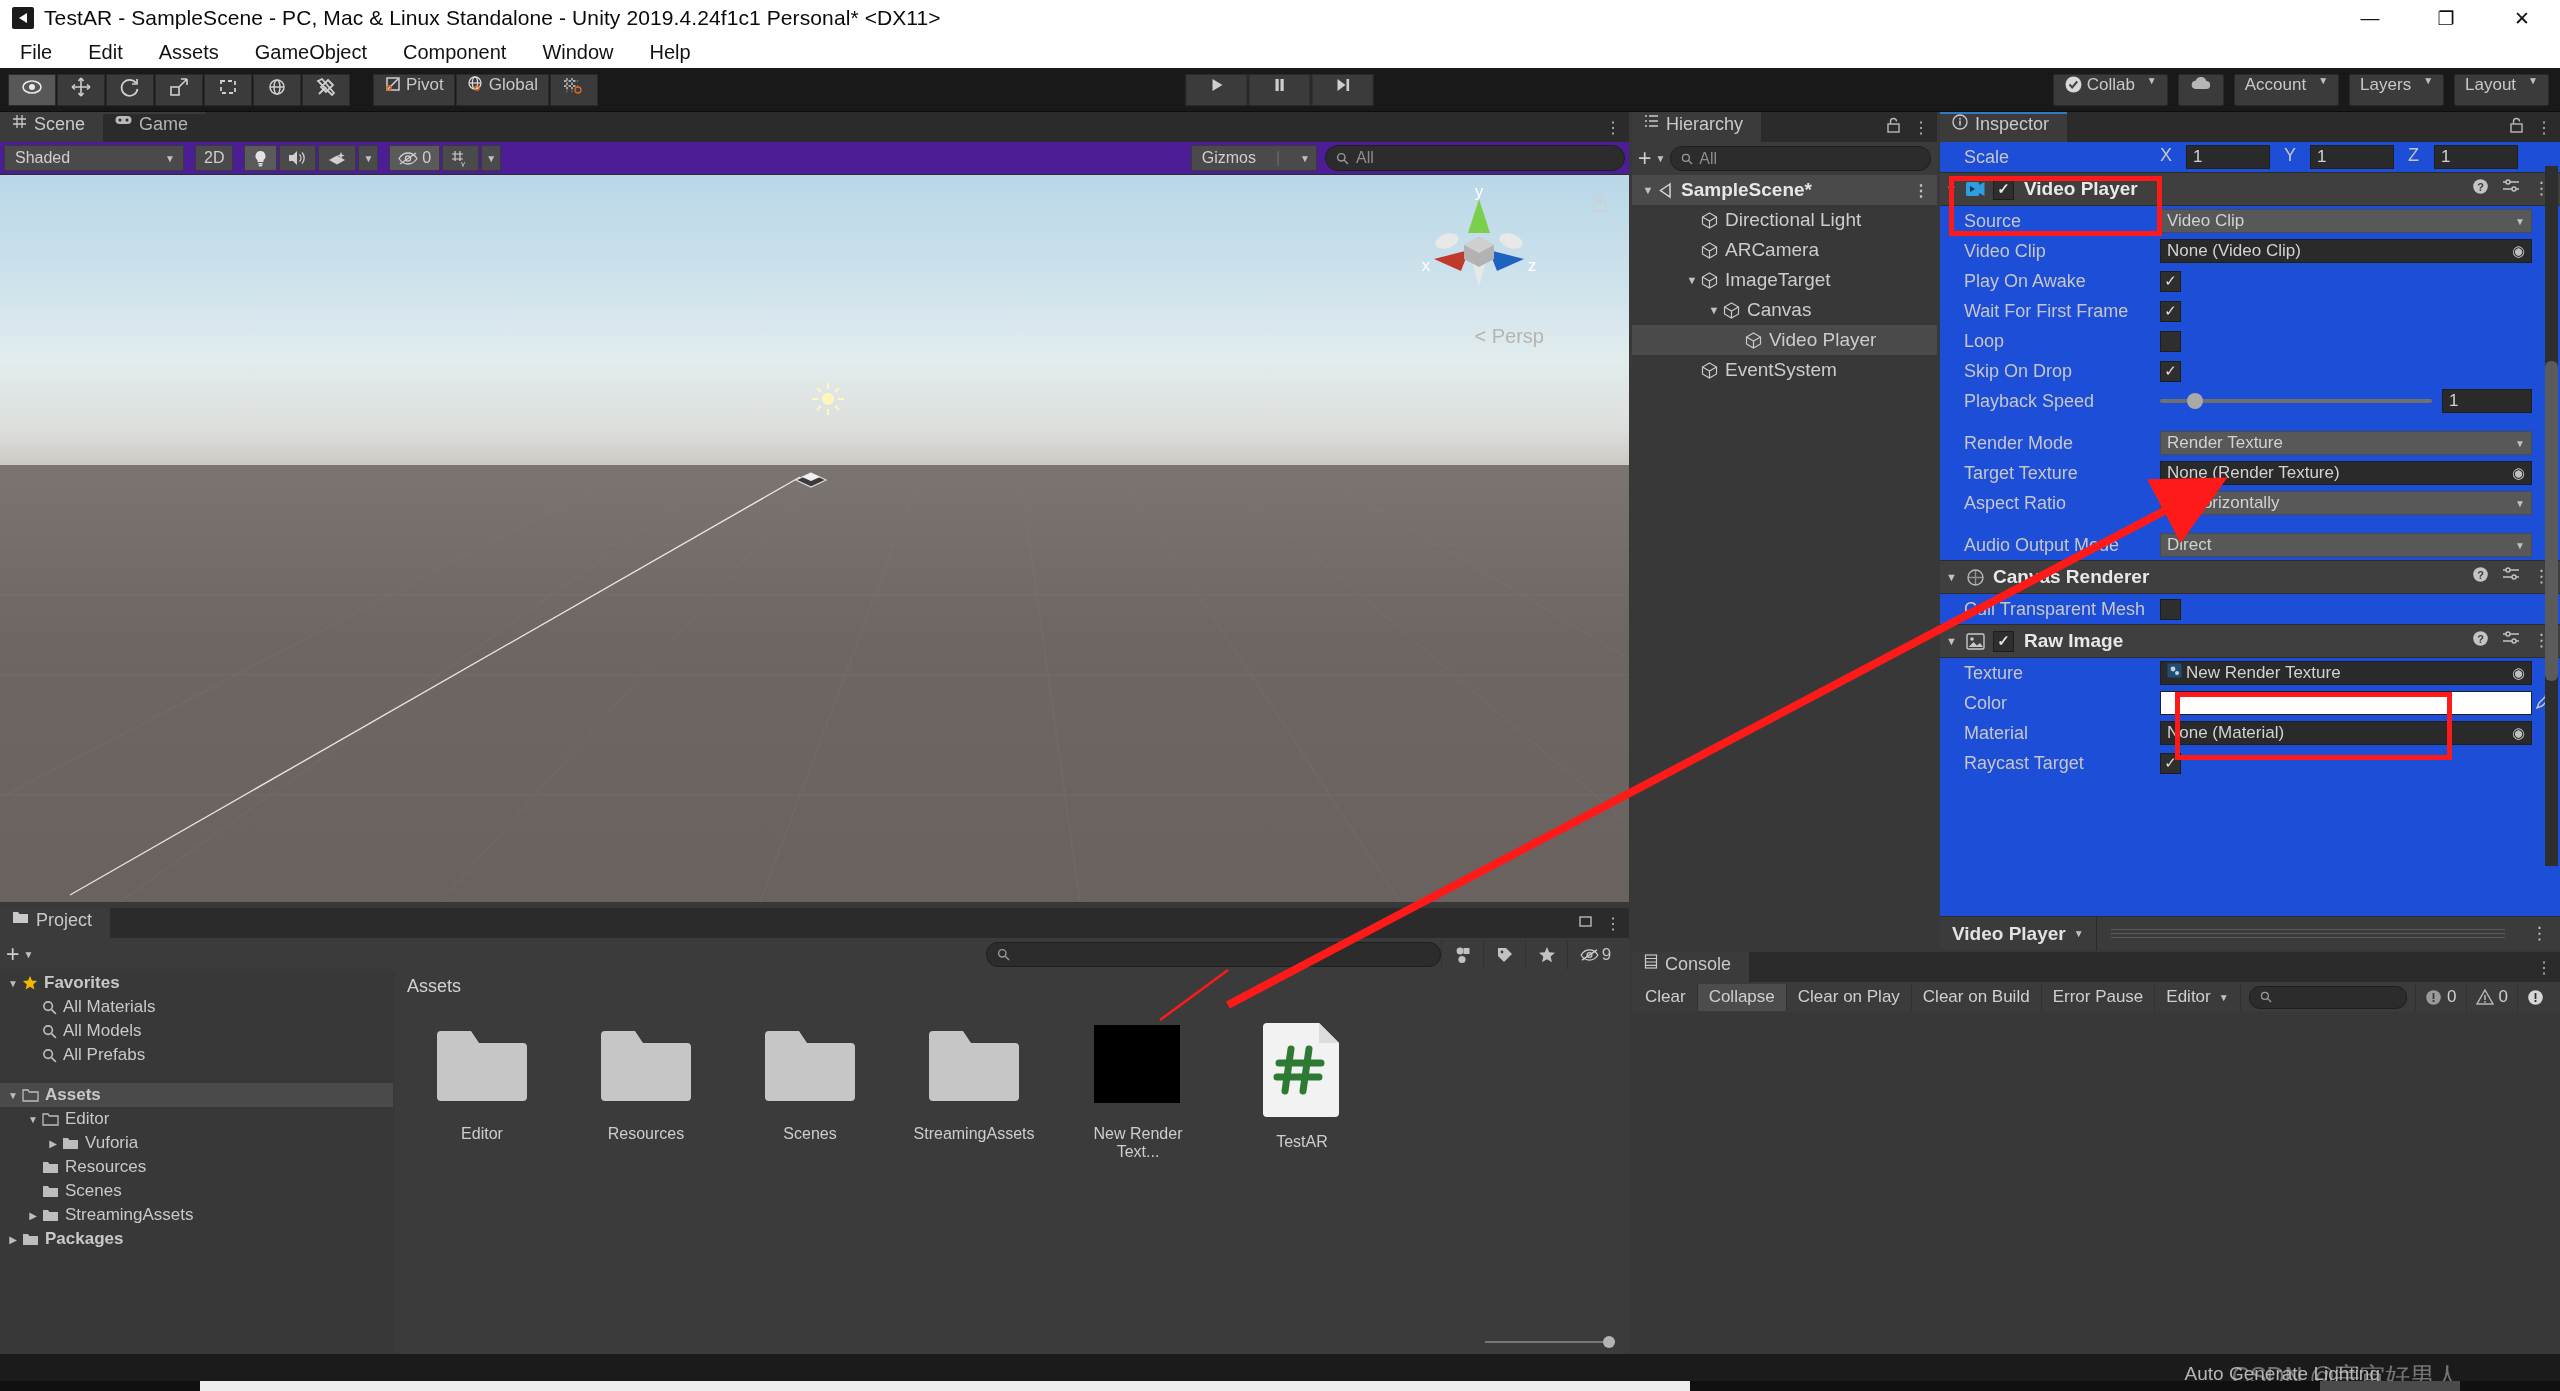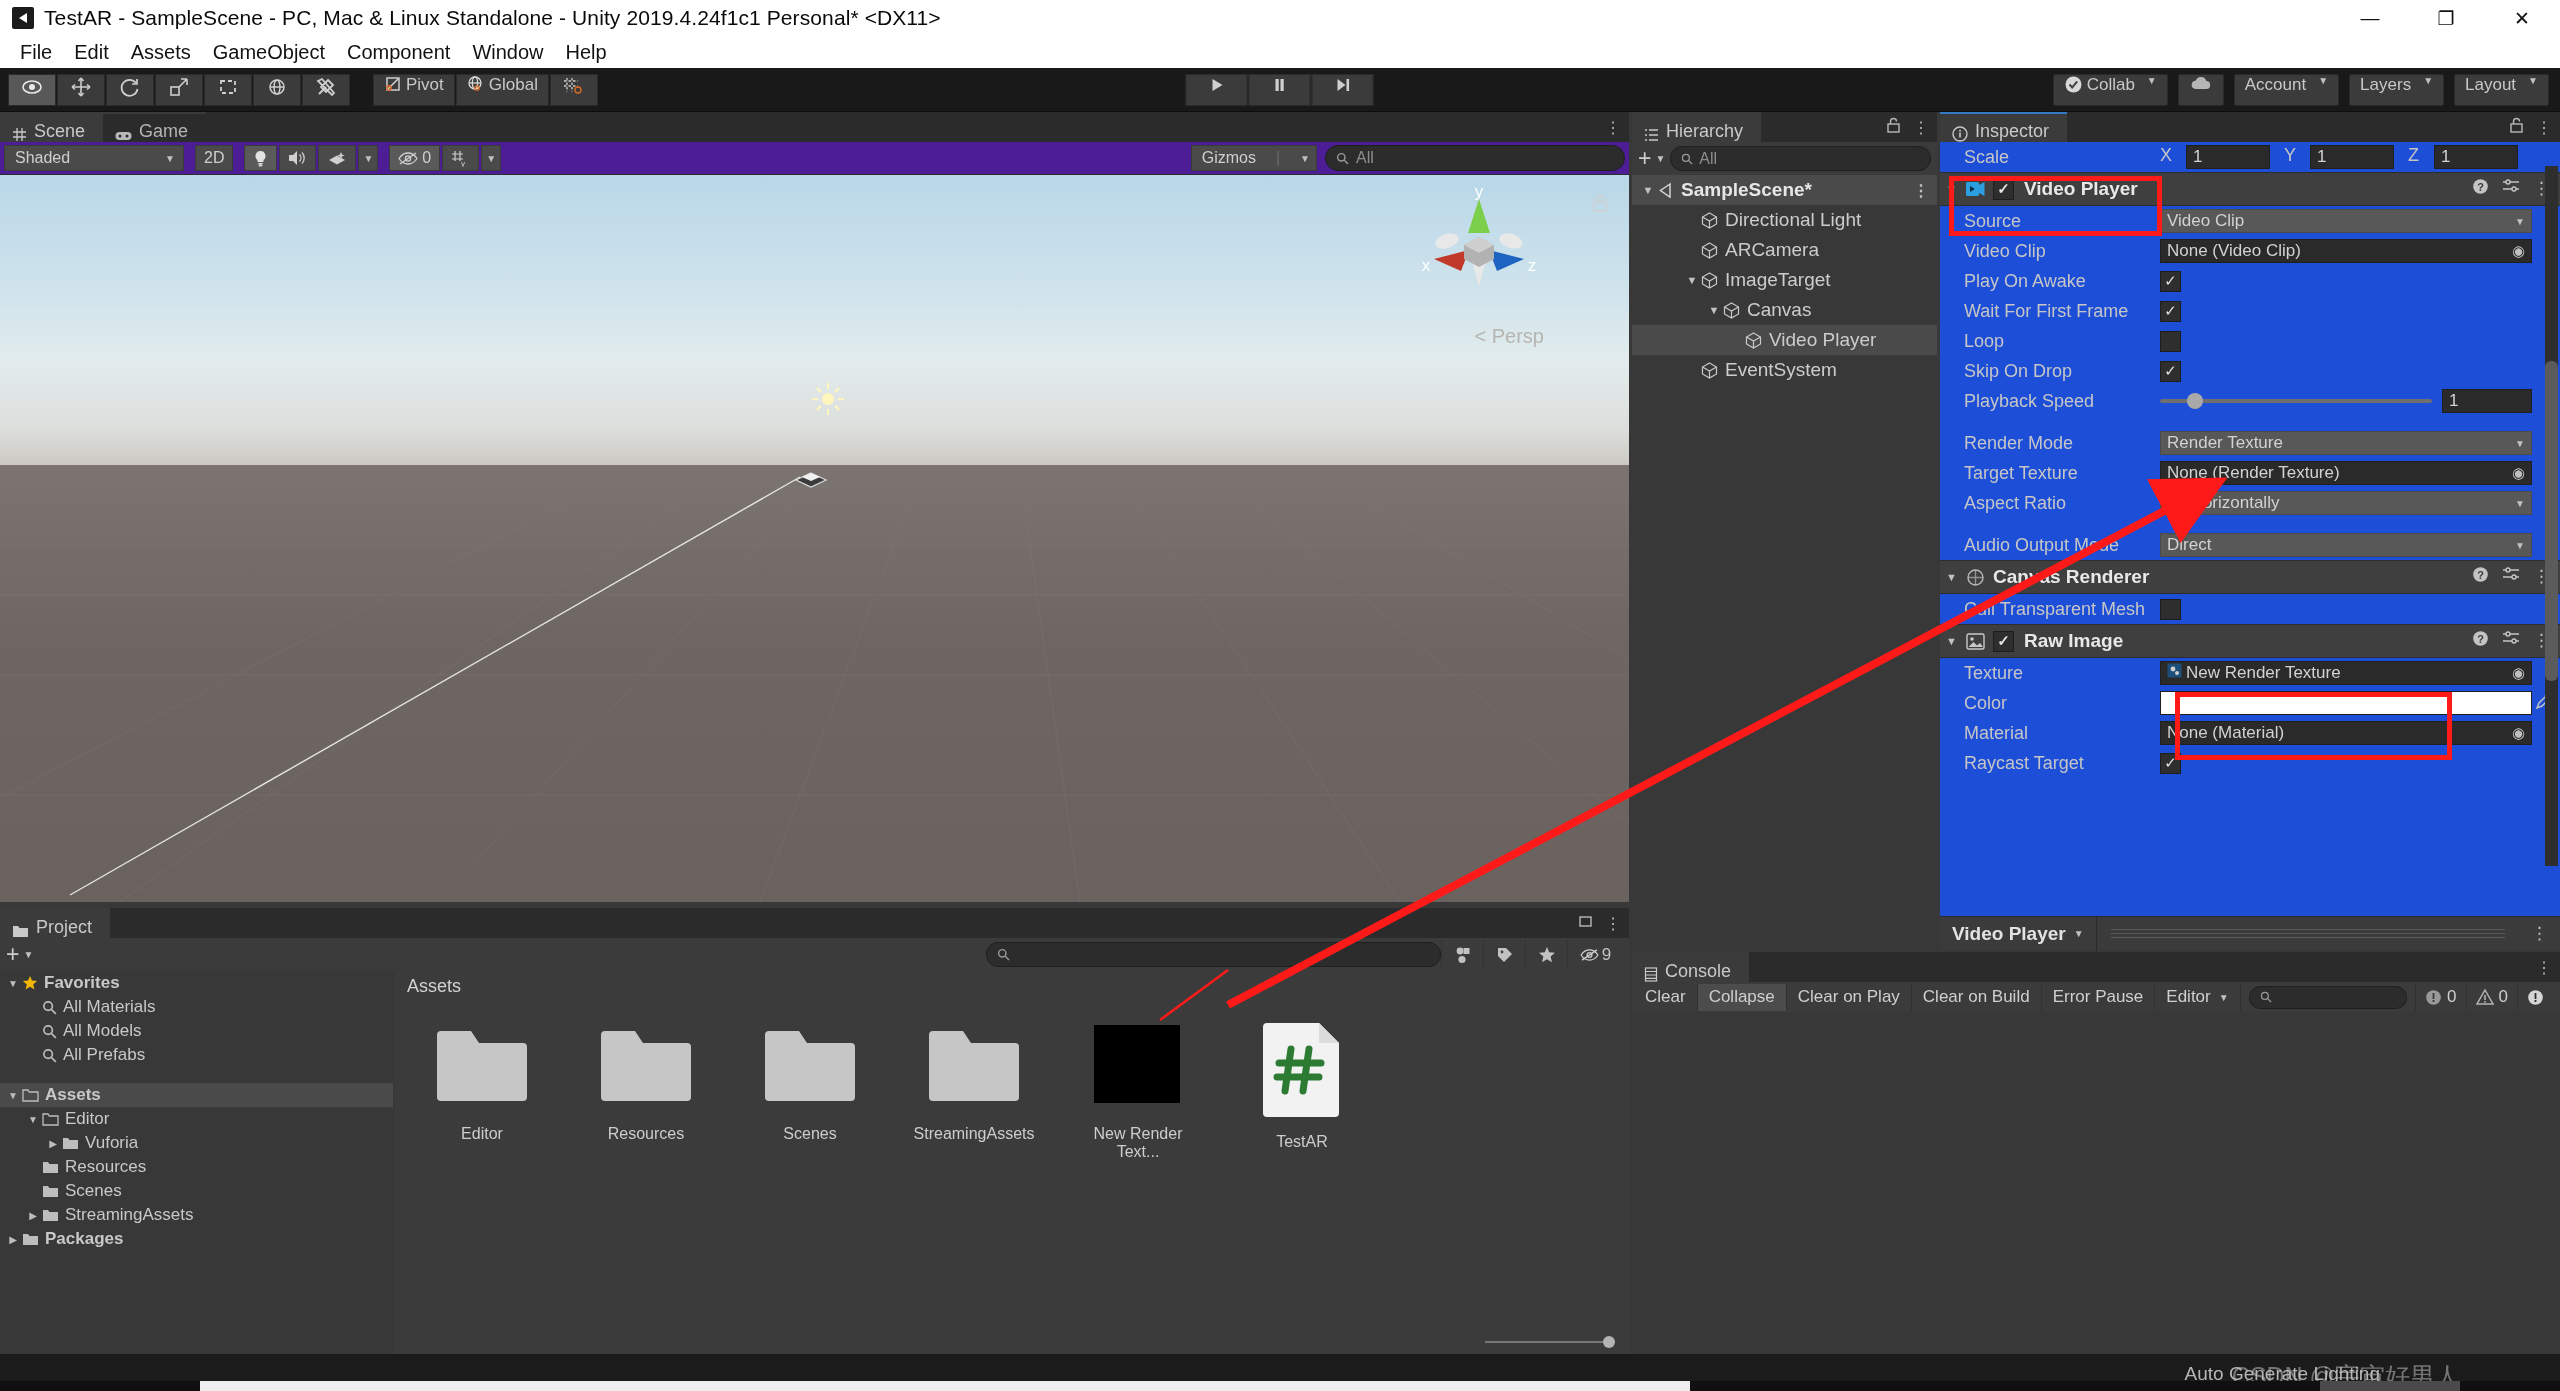--- a/index.html
+++ b/index.html
@@ -12,21 +12,21 @@
   #titlebar .app-ico { width:22px; height:22px; margin:0 10px 0 12px; background:#1b1b1b;
               border-radius:2px; display:flex; align-items:center; justify-content:center;
               color:#fff; font-size:12px; }
   #titlebar .title-text { font-size:21px; color:#0a0a0a; letter-spacing:0.1px; }
   #win-btns { position:absolute; right:0; top:0; height:36px; display:flex; }
   #win-btns div { width:76px; height:36px; display:flex; align-items:center;
               justify-content:center; color:#111; font-size:19px; }
 
   
   #menubar { height:32px; background:#ffffff; display:flex; align-items:center;
-             padding-left:10px; gap:2px; }
+             padding-left:10px; gap:16px; }
   #menubar .mi { font-size:20px; color:#121212; padding:2px 10px; cursor:default; }
 
   
   #toolbar { height:44px; background:#191919; display:flex; align-items:center;
              padding:0 8px; position:relative; border-bottom:1px solid #0e0e0e; }
   .tb-group { display:flex; align-items:center; }
   .tb-btn { height:32px; min-width:48px; background:#3b3b3b; border:1px solid #2a2a2a;
             display:flex; align-items:flex-start; justify-content:center; color:#c8c8c8;
             font-size:17px; margin-right:1px; }
   .tb-btn.active { background:#585858; }
@@ -39,21 +39,21 @@
   #right-tb .tb-btn { height:32px; border-radius:2px; }
   .dd-caret { font-size:10px; margin-left:8px; color:#c0c0c0; }
 
   
   #workspace { position:relative; width:2560px; height:1242px; background:#383838; }
 
   .panel { position:absolute; background:#383838; }
   .panel-tabs { height:30px; background:#2b2b2b; display:flex; align-items:flex-end;
                 position:relative; }
   .panel-tab { height:30px; padding:0 18px 0 12px; background:#3b3b3b; display:flex;
-               align-items:flex-end; gap:7px; font-size:18px; color:#c9c9c9;
+               align-items:flex-start; gap:7px; font-size:18px; color:#c9c9c9;
                border-top:2px solid #3b3b3b; }
   .panel-tab.sel { background:#3b3b3b; border-top:2px solid #3b3b3b; }
   .panel-tab.inactive { background:#2b2b2b; color:#b4b4b4; }
   .tab-actions { position:absolute; right:8px; top:0; height:30px; display:flex;
                  align-items:center; gap:12px; color:#b9b9b9; font-size:16px; }
 
   
   #scene-panel { left:0; top:0; width:1629px; height:790px; }
   #scene-toolbar { height:33px; background:#4c1d95; display:flex; align-items:center;
                    padding:0 4px; gap:2px; border-bottom:1px solid #2d2d2d; }

